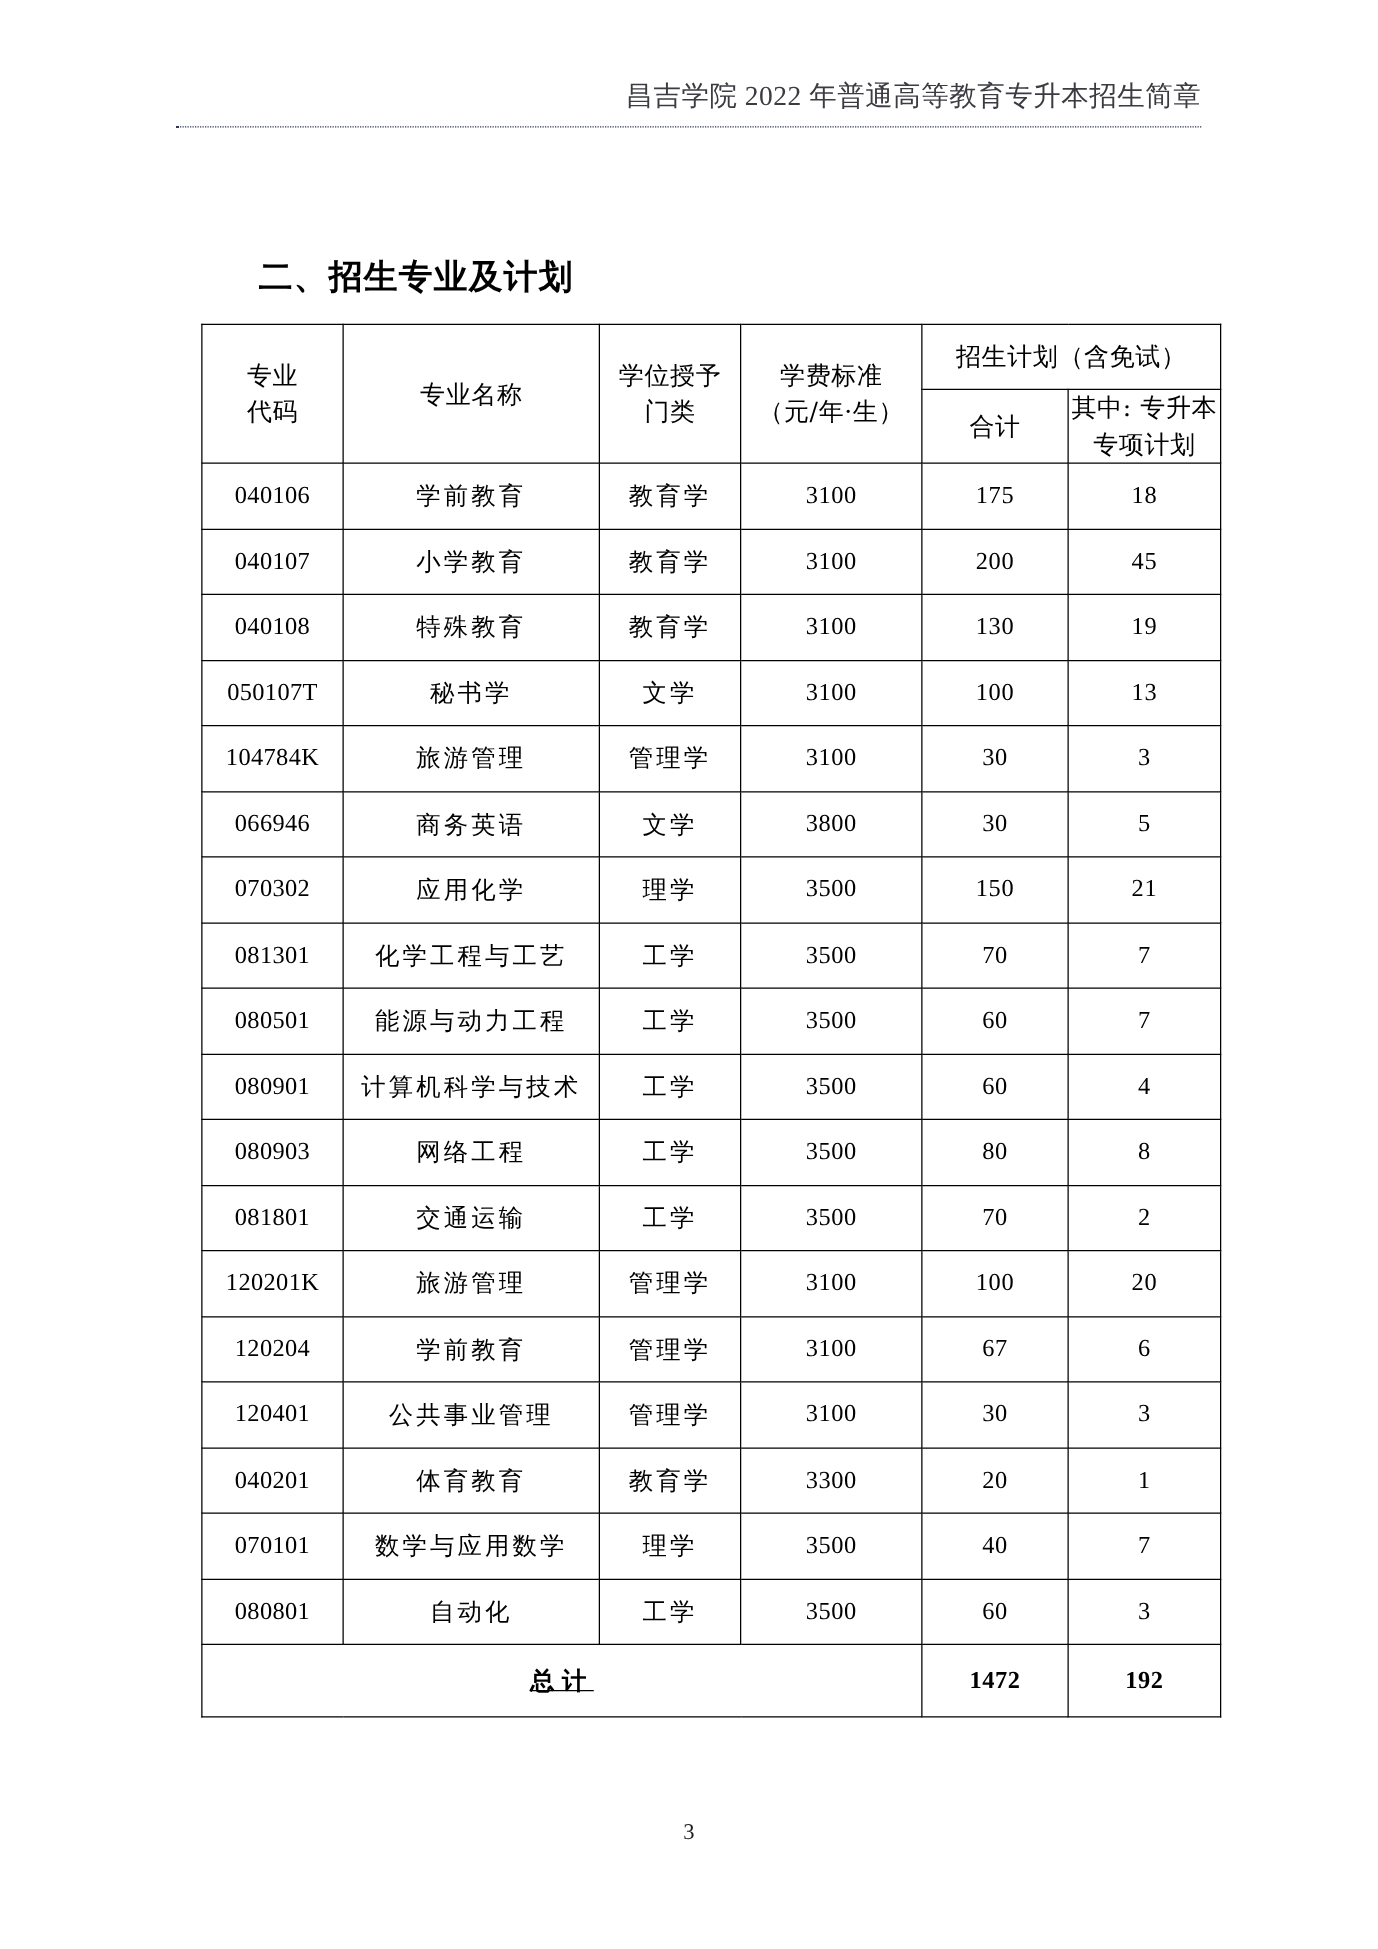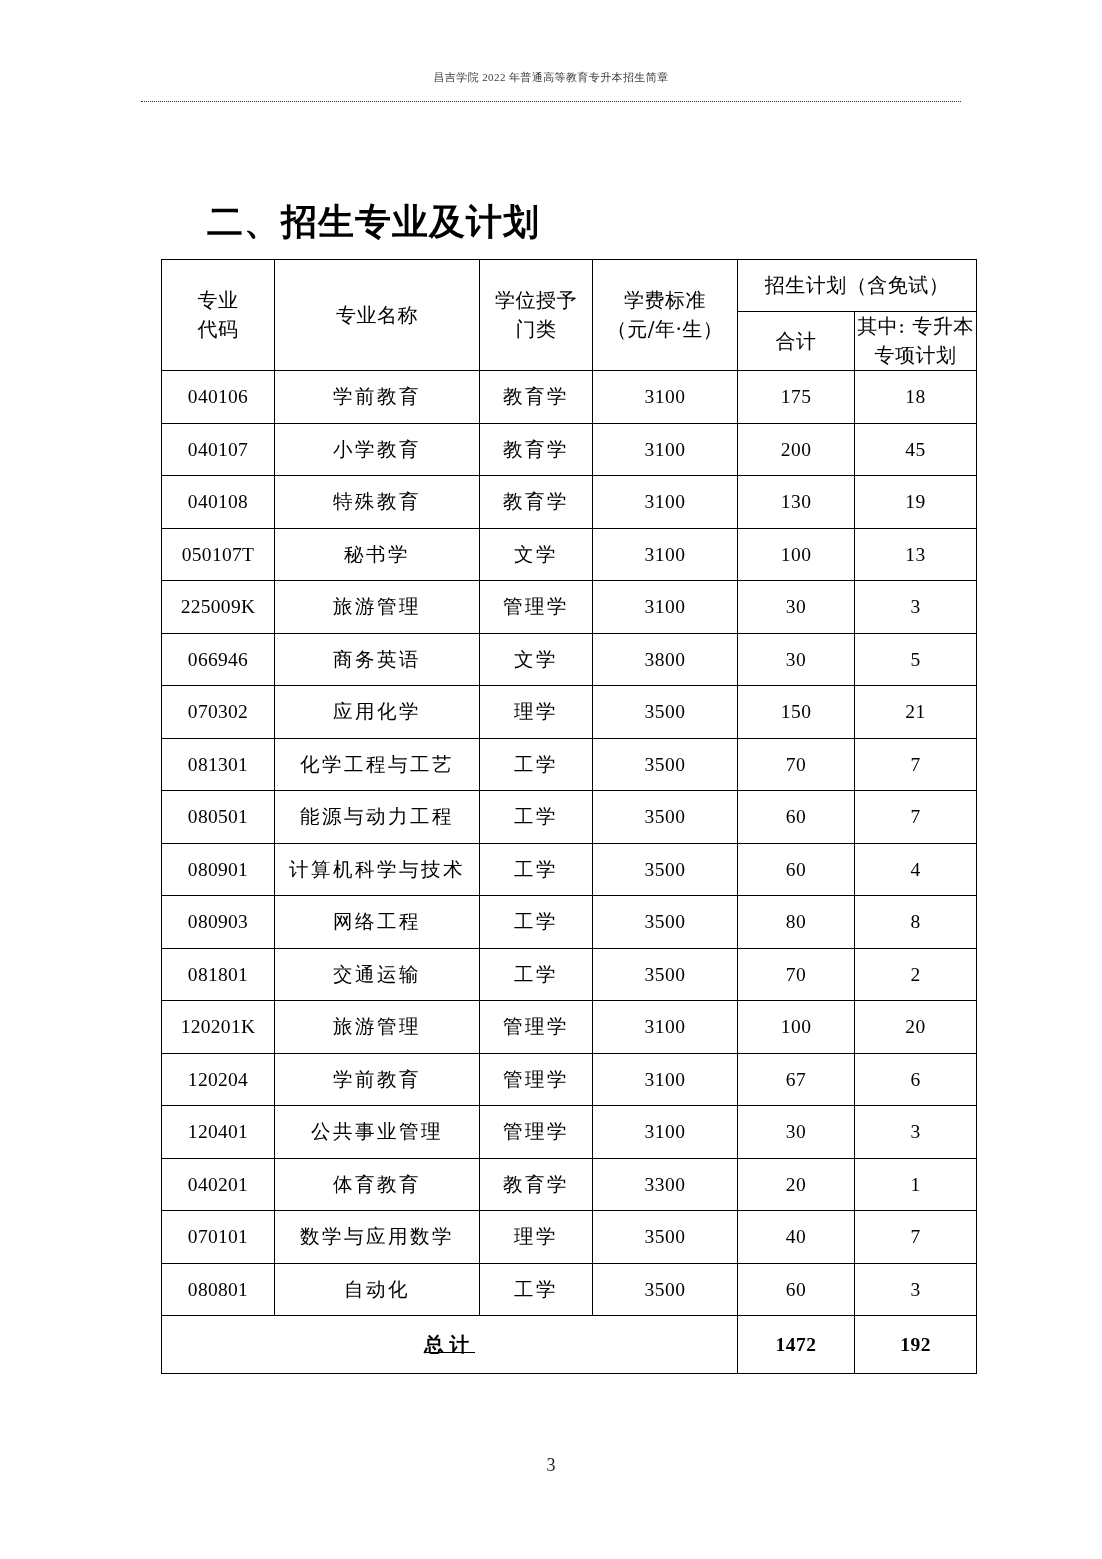--- a/index.html
+++ b/index.html
@@ -18,22 +18,22 @@
 
   
   .page-header {
     position: absolute;
     left: 141px;
     top: 62px;
     width: 820px;
     height: 42px;
   }
   .page-header-title {
-    text-align: center;
-    font-size: 11px;
+    text-align: right;
+    font-size: 22px;
     line-height: 30px;
     color: #3b3b42;
     letter-spacing: 0.4px;
     white-space: nowrap;
   }
   .page-header-rule {
     position: absolute;
     left: 0;
     right: 0;
     top: 39px;
@@ -41,21 +41,21 @@
     border-top: 1.6px dotted #2f3550;
   }
 
   
   .section-heading {
     position: absolute;
     left: 207px;
     top: 203px;
     font-family: "DejaVu Sans", "Liberation Sans", sans-serif;
     font-weight: bold;
-    font-size: 36px;
+    font-size: 27px;
     line-height: 38px;
     letter-spacing: 1px;
     color: #000000;
     white-space: nowrap;
   }
 
   
   .plan-table-wrap {
     position: absolute;
     left: 147px;
@@ -221,21 +221,21 @@
         </tr>
         <tr>
           <td class="cell-code">050107T</td>
           <td class="cell-name">秘书学</td>
           <td class="cell-degree">文学</td>
           <td class="cell-fee">3100</td>
           <td class="cell-total">100</td>
           <td class="cell-spec">13</td>
         </tr>
         <tr>
-          <td class="cell-code">225009K</td>
+          <td class="cell-code">104784K</td>
           <td class="cell-name">旅游管理</td>
           <td class="cell-degree">管理学</td>
           <td class="cell-fee">3100</td>
           <td class="cell-total">30</td>
           <td class="cell-spec">3</td>
         </tr>
         <tr>
           <td class="cell-code">066946</td>
           <td class="cell-name">商务英语</td>
           <td class="cell-degree">文学</td>

